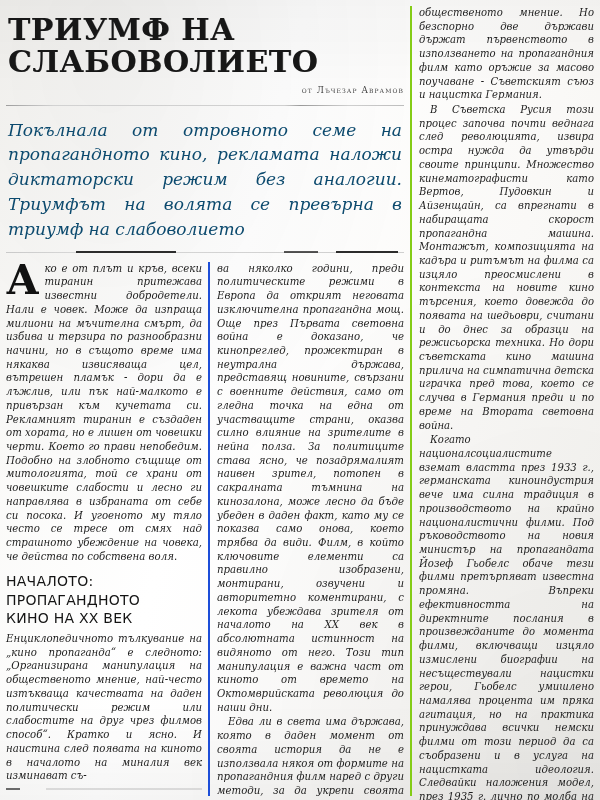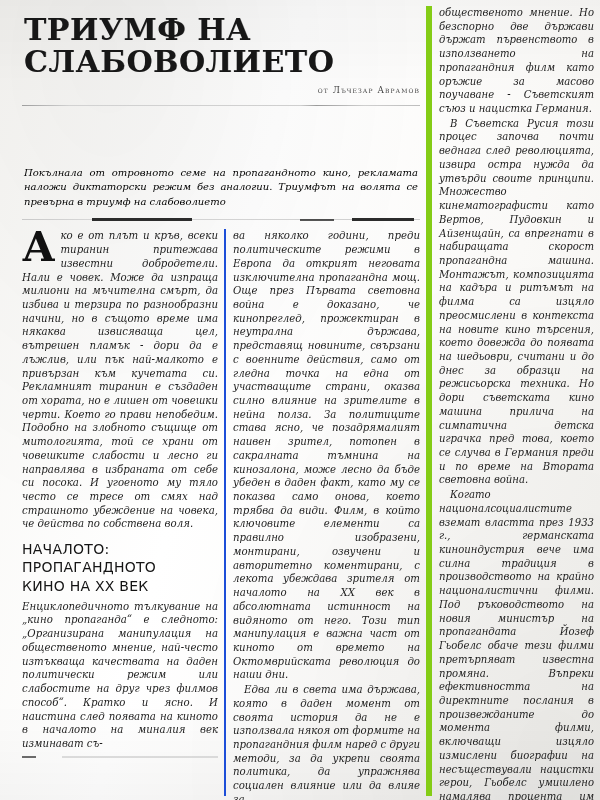--- a/index.html
+++ b/index.html
@@ -31,35 +31,35 @@
     background:
       radial-gradient(ellipse at 18% 6%, rgba(0,0,0,0.045) 0%, rgba(0,0,0,0) 45%),
       radial-gradient(ellipse at 92% 96%, rgba(0,0,0,0.05) 0%, rgba(0,0,0,0) 48%),
       linear-gradient(180deg, rgba(0,0,0,0.03) 0%, rgba(0,0,0,0) 12%, rgba(0,0,0,0) 88%, rgba(0,0,0,0.035) 100%);
     mix-blend-mode: multiply;
   }
 
   .layout {
     position: absolute;
     inset: 0;
-    padding: 6px 6px 4px 22px;
+    padding: 6px 6px 4px 6px;
     box-sizing: border-box;
     display: flex;
     gap: 0;
   }
 
   .col-left {
     width: 400px;
     display: flex;
     flex-direction: column;
   }
   .col-right {
     width: 188px;
     margin-left: 6px;
-    border-left: 6px solid #84cc16;
+    border-left: 2px solid #84cc16;
     padding-left: 7px;
     box-sizing: border-box;
   }
 
   
   .masthead {
     padding: 2px 0 0 2px;
   }
   .headline {
     font-family: "DejaVu Serif", "Liberation Serif", serif;
@@ -84,26 +84,25 @@
   .rule-top {
     height: 1px;
     background: linear-gradient(90deg, #9e9e9e 0%, #d2d2d2 12%, #cfcfcf 70%, #9a9a9a 74%, #cfcfcf 86%, #bdbdbd 100%);
     margin: 10px 0 12px 0;
   }
 
   
   .lead {
     font-family: "DejaVu Serif", "Liberation Serif", serif;
     font-style: italic;
-    font-size: 10px;
+    font-size: 17px;
     line-height: 1.46;
     text-align: justify;
-    color: #000000;
+    color: #0c4a6e;
     padding: 0 2px;
-    margin-top: 48px;
   }
 
   .rule-bottom {
     position: relative;
     height: 3px;
     margin: 9px 0 8px 0;
     background: linear-gradient(90deg, #c9c9c9 0%, #d6d6d6 16%, #cfcfcf 100%);
     background-size: 100% 1px;
     background-repeat: no-repeat;
     background-position: 0 1px;

